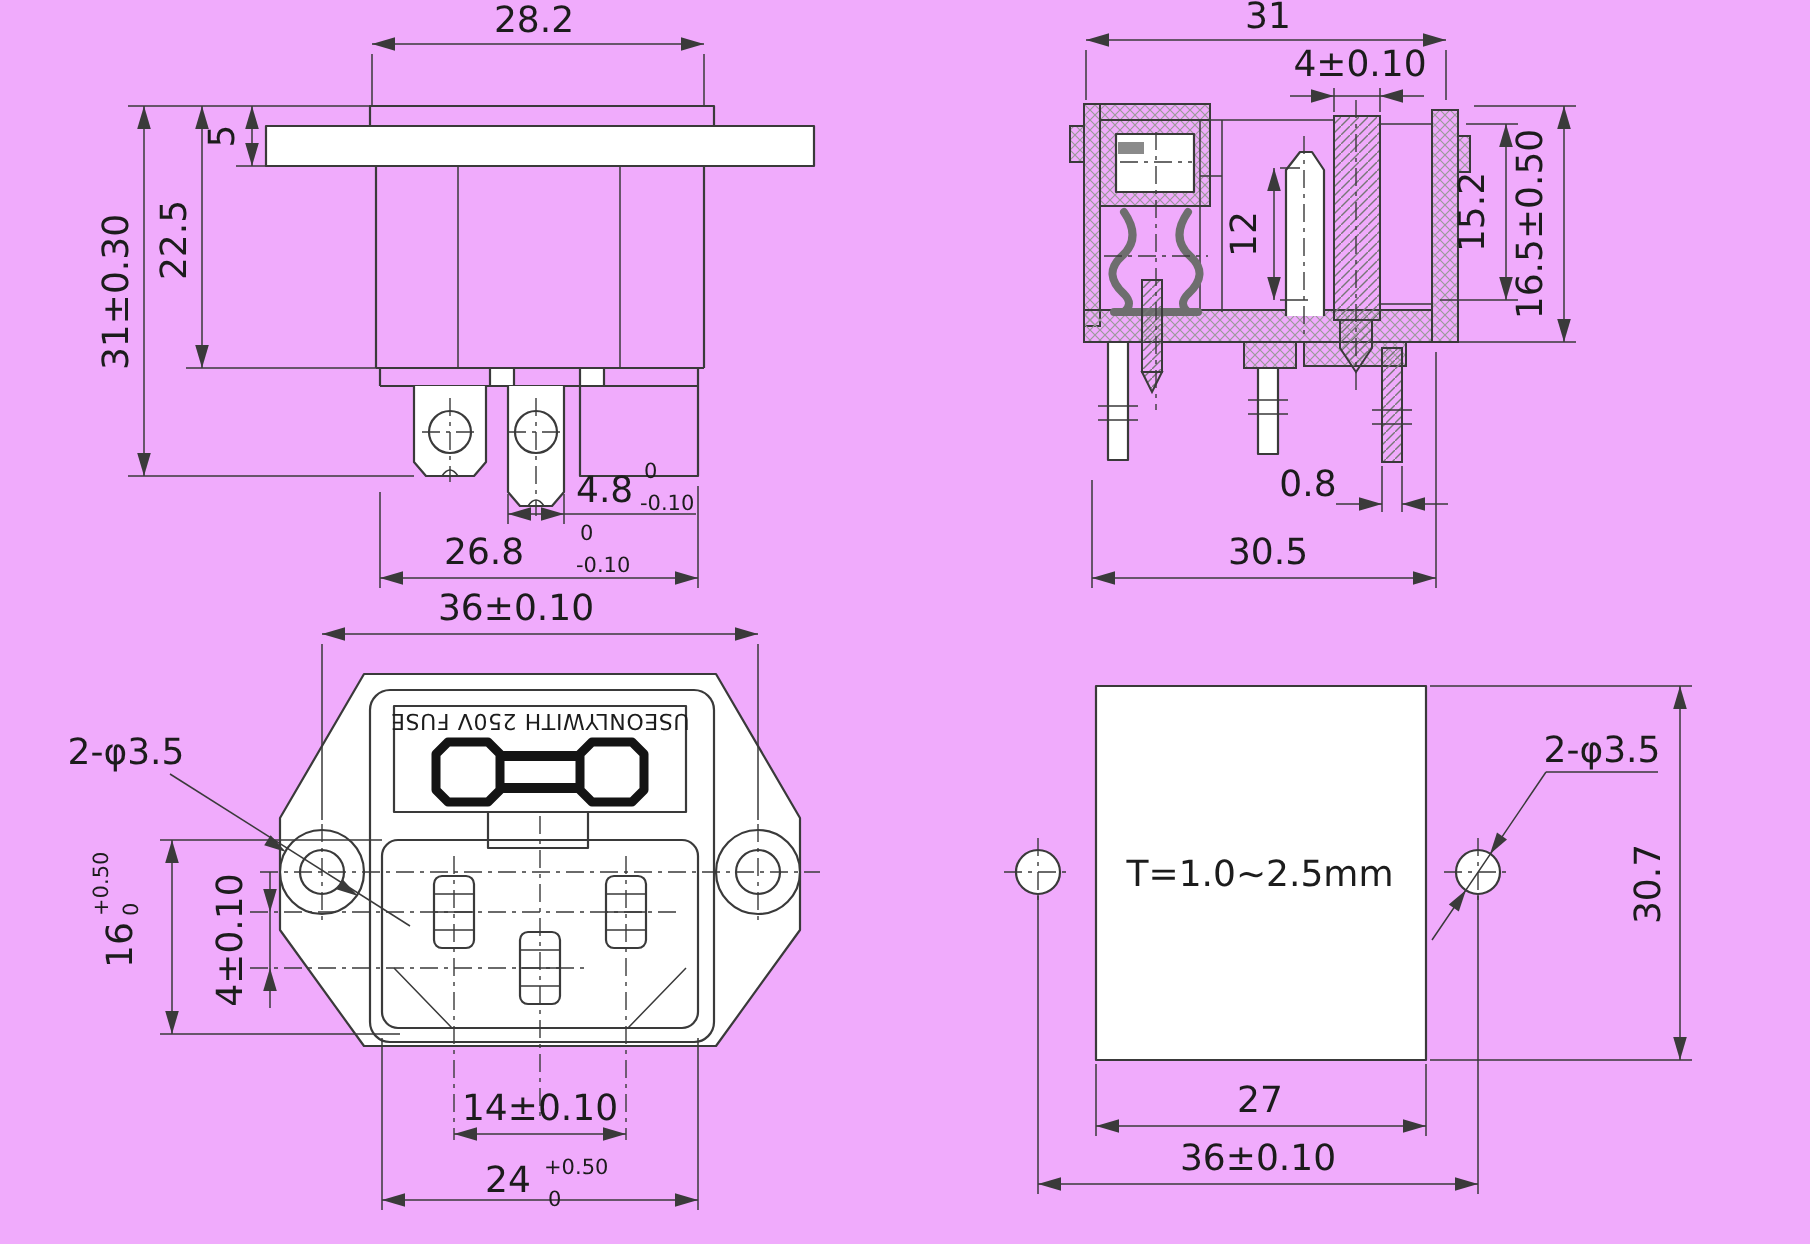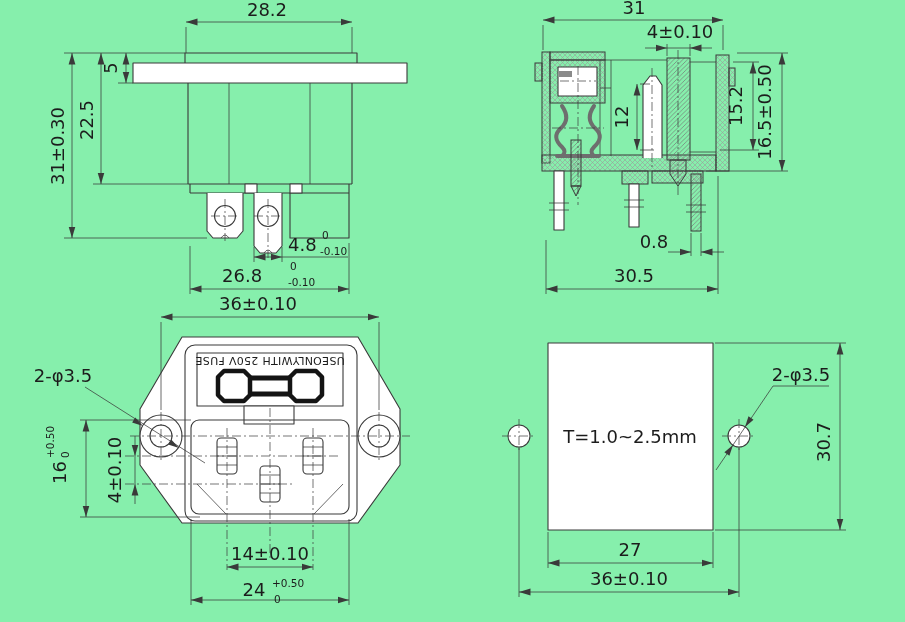--- a/index.html
+++ b/index.html
@@ -1,16 +1,16 @@
 <!DOCTYPE html>
 <html><head>
 <meta charset="utf-8">
 <style>
   html,body{margin:0;padding:0;background:#ffffff;}
-  #canvas{position:relative;width:905px;height:622px;background:#86efac;overflow:hidden;text-align:center;}
+  #canvas{position:relative;width:905px;height:622px;background:#f0abfc;overflow:hidden;text-align:center;}
   svg{display:block;}
   .ln{stroke:#3a3a3a;stroke-width:1.1;fill:none;stroke-linejoin:round;}
   .fw{fill:#ffffff;}
   .thin{stroke:#3a3a3a;stroke-width:0.75;fill:none;}
   .cl{stroke:#3a3a3a;stroke-width:0.7;fill:none;stroke-dasharray:9 3 2 3;}
   .hx{fill:url(#xh);stroke:#3a3a3a;stroke-width:1;}
   .hd{fill:url(#dh);stroke:#3a3a3a;stroke-width:1;}
   .t{fill:#1c1c1c;font-family:"DejaVu Sans","Liberation Sans",sans-serif;font-size:18px;}
   .ts{font-size:10.5px;}
   .tf{font-size:11px;letter-spacing:0.3px;}

